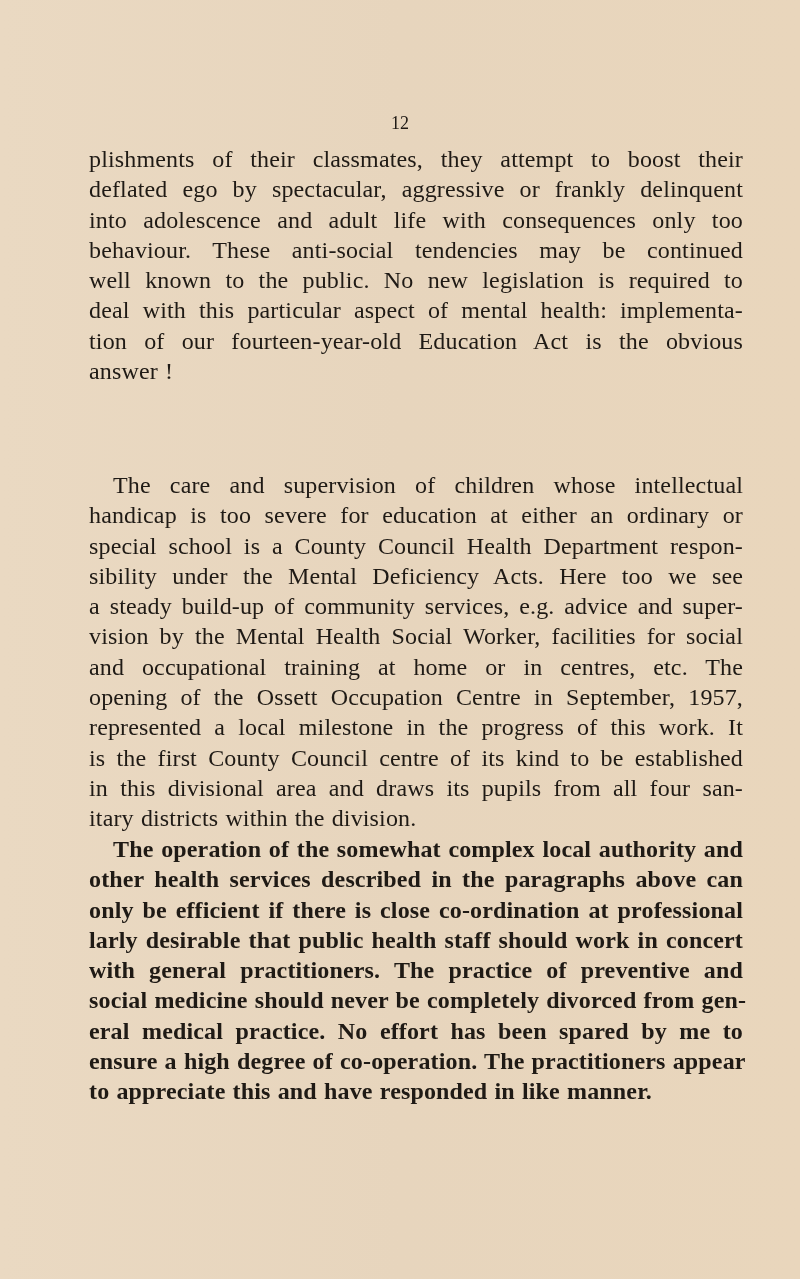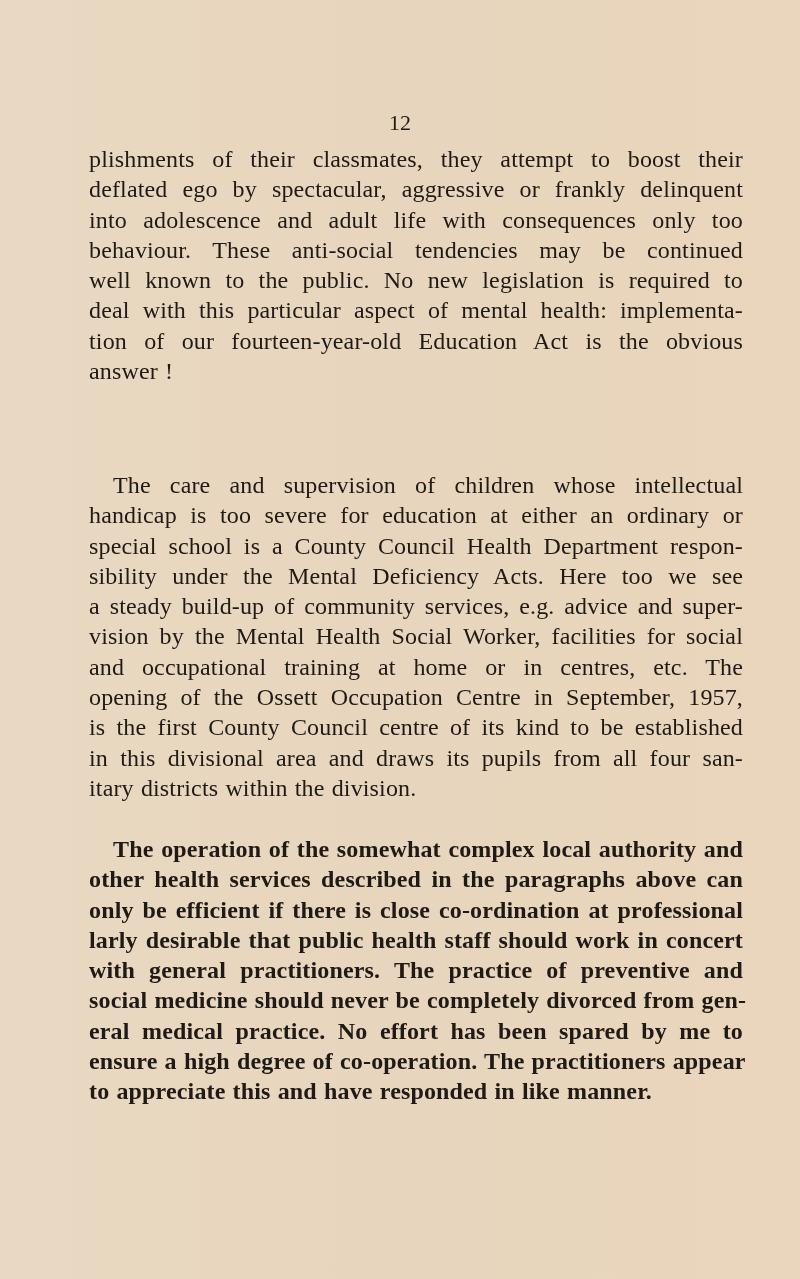--- a/index.html
+++ b/index.html
@@ -15,21 +15,21 @@
     overflow: hidden;
     font-family: "Liberation Serif", "DejaVu Serif", serif;
     color: #1f1a15;
   }
   .page-number {
     position: absolute;
     top: 108px;
     left: 0;
     width: 800px;
     text-align: center;
-    font-size: 22px;
+    font-size: 18px;
     line-height: 30px;
   }
   .text-block {
     position: absolute;
     left: 89px;
     width: 654px;
     font-size: 24px;
     letter-spacing: 0.15px;
     word-spacing: 1px;
   }
@@ -69,20 +69,21 @@
 
 <div class="text-block" id="para-2">
   <span class="line indent">The care and supervision of children whose intellectual</span>
   <span class="line">handicap is too severe for education at either an ordinary or</span>
   <span class="line">special school is a County Council Health Department respon-</span>
   <span class="line">sibility under the Mental Deficiency Acts. Here too we see</span>
   <span class="line">a steady build-up of community services, e.g. advice and super-</span>
   <span class="line">vision by the Mental Health Social Worker, facilities for social</span>
   <span class="line">and occupational training at home or in centres, etc. The</span>
   <span class="line">opening of the Ossett Occupation Centre in September, 1957,</span>
+  <span class="line">represented a local milestone in the progress of this work. It</span>
   <span class="line">is the first County Council centre of its kind to be established</span>
   <span class="line">in this divisional area and draws its pupils from all four san-</span>
   <span class="line last">itary districts within the division.</span>
 </div>
 
 <div class="text-block" id="para-3">
   <span class="line indent">The operation of the somewhat complex local authority and</span>
   <span class="line">other health services described in the paragraphs above can</span>
   <span class="line">only be efficient if there is close co-ordination at professional</span>
   <span class="line">larly desirable that public health staff should work in concert</span>

